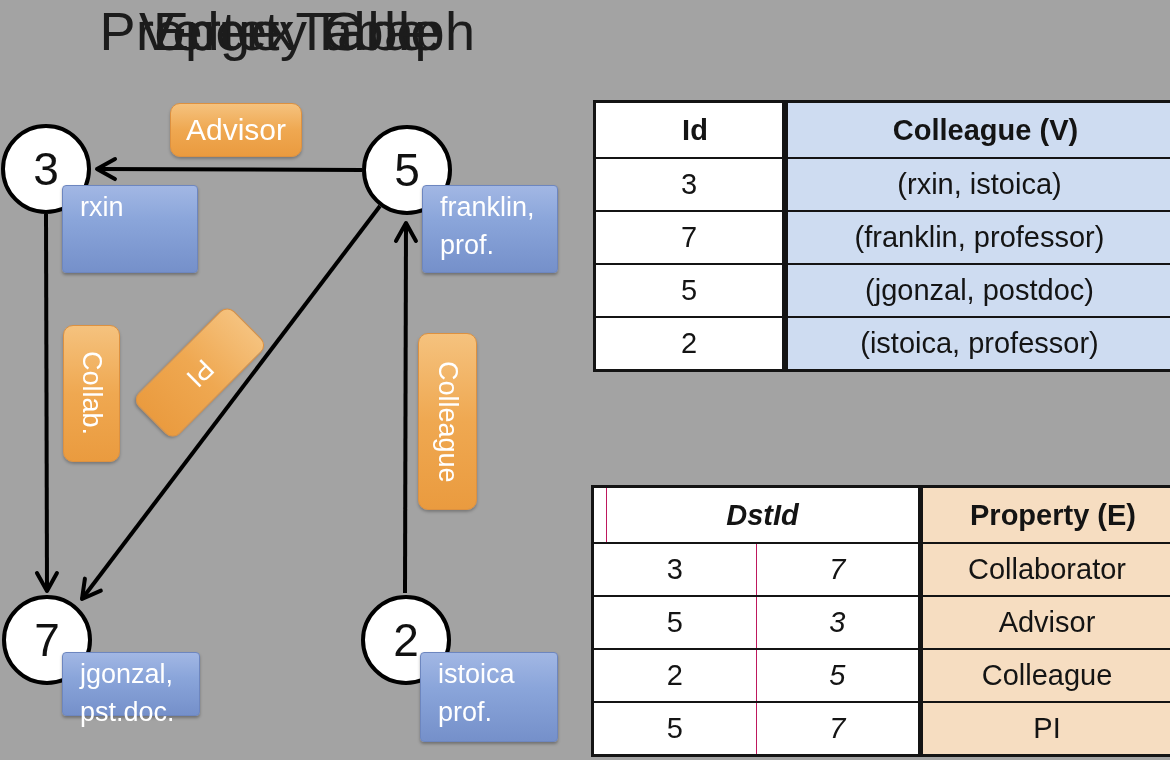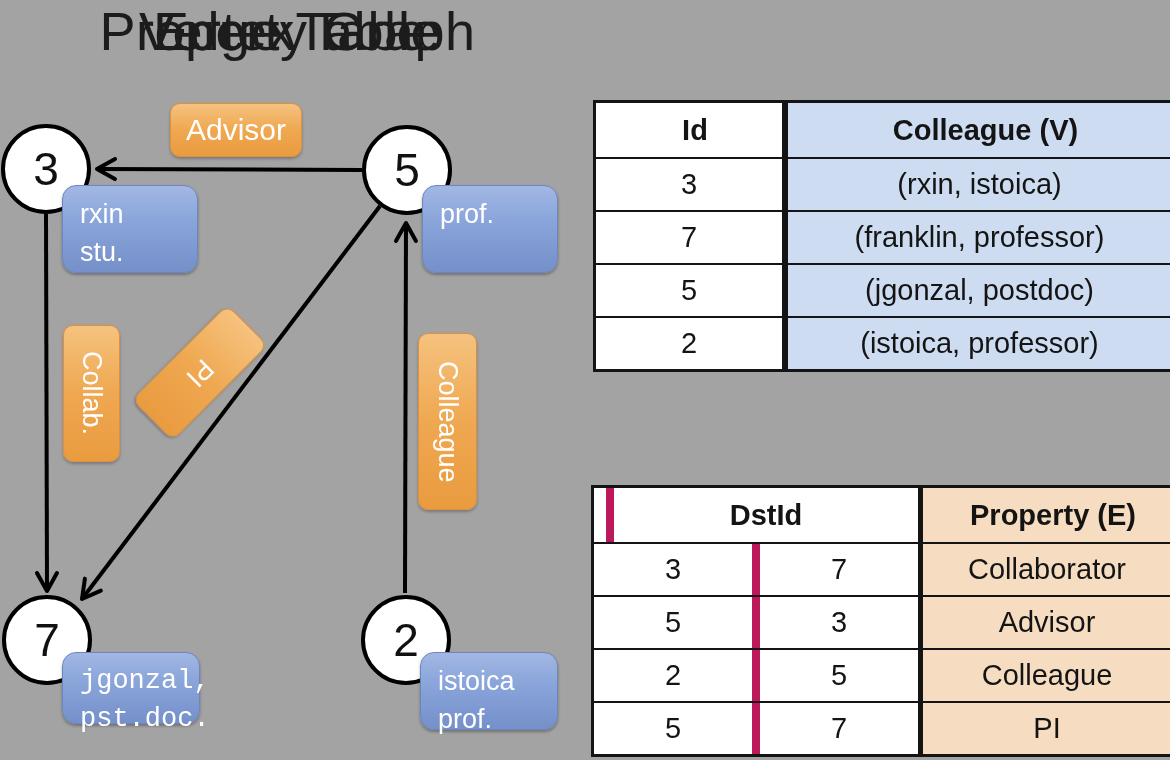--- a/index.html
+++ b/index.html
@@ -22,50 +22,50 @@
     position:absolute;width:82px;height:82px;border:4px solid #000;border-radius:50%;
     background:#fff;display:flex;align-items:center;justify-content:center;
     font-size:46px;font-weight:400;color:#111;z-index:3;
   }
   #node-3{left:1px;top:124px;}
   #node-5{left:362px;top:125px;}
   #node-7{left:2px;top:595px;}
   #node-2{left:361px;top:595px;}
   
   .vprop{
-    position:absolute;border-radius:14px;z-index:4;
+    position:absolute;border-radius:4px;z-index:4;
     background:linear-gradient(180deg,#a2b7e4 0%,#8aa5da 40%,#7590ca 100%);
     border:1px solid #6d86bf;box-shadow:0 2px 3px rgba(0,0,0,.3);
-    color:#fff;font-size:27px;line-height:1.42;padding:9px 0 0 17px;box-sizing:border-box;
+    color:#fff;font-size:27px;line-height:1.42;padding:2px 0 0 17px;box-sizing:border-box;
   }
   #vprop-rxin{left:62px;top:185px;width:136px;height:88px;}
   #vprop-franklin{left:422px;top:185px;width:136px;height:88px;}
-  #vprop-jgonzal{left:62px;top:652px;width:138px;height:72px;font-family:Liberation Mono, monospace;}
-  #vprop-istoica{left:420px;top:652px;width:138px;height:78px;}
+  #vprop-jgonzal{left:62px;top:652px;width:138px;height:64px;}
+  #vprop-istoica{left:420px;top:652px;width:138px;height:90px;}
   
   .elabel{
     position:absolute;border-radius:10px;z-index:4;
     background:linear-gradient(180deg,#f5c27e 0%,#efa851 50%,#ea9b3f 100%);
     border:1px solid #dd9140;box-shadow:0 2px 3px rgba(0,0,0,.25);
     color:#fff;display:flex;align-items:center;justify-content:center;
     font-size:28px;box-sizing:border-box;
   }
   .elabel.vert{writing-mode:vertical-rl;font-size:27px;}
   #elabel-advisor{left:170px;top:103px;width:132px;height:54px;font-size:30px;}
   #elabel-collab{left:63px;top:325px;width:57px;height:137px;}
   #elabel-colleague{left:418px;top:333px;width:59px;height:177px;}
   #elabel-pi{left:171px;top:305px;width:58px;height:135px;transform:rotate(45deg);}
   
   .tbl{position:absolute;background:#fff;border:3px solid #141414;box-sizing:content-box;z-index:2;}
   .trow{display:flex;height:51px;border-top:2px solid #141414;}
   .trow.first{border-top:none;height:54px;padding-left:12px;}
   .tcell{flex:1;display:flex;align-items:center;justify-content:center;
          font-size:29px;color:#141414;white-space:nowrap;}
   .thead .tcell{font-weight:bold;}
-  .cell-sep{border-left:8px solid #be185d;}
+  .cell-sep{border-left:1px solid #be185d;font-style:italic;}
   #vt-left{left:593px;top:100px;width:186px;}
   #vt-right{left:785px;top:100px;width:383px;background:#cedcf1;}
   #et-left{left:591px;top:485px;width:324px;}
   #et-right{left:920px;top:485px;width:248px;background:#f6ddc1;}
 </style>
 </head>
 <body>
 
 <div id="stage">
 
@@ -93,23 +93,23 @@
   </div>
   <div class="node" id="node-7">
     <span>7</span>
   </div>
   <div class="node" id="node-2">
     <span>2</span>
   </div>
 
   <div class="vprop" id="vprop-rxin">
     <div>rxin</div>
-    <div>stu.</div>
   </div>
   <div class="vprop" id="vprop-franklin">
+    <div>franklin,</div>
     <div>prof.</div>
   </div>
   <div class="vprop" id="vprop-jgonzal">
     <div>jgonzal,</div>
     <div>pst.doc.</div>
   </div>
   <div class="vprop" id="vprop-istoica">
     <div>istoica</div>
     <div>prof.</div>
   </div>

